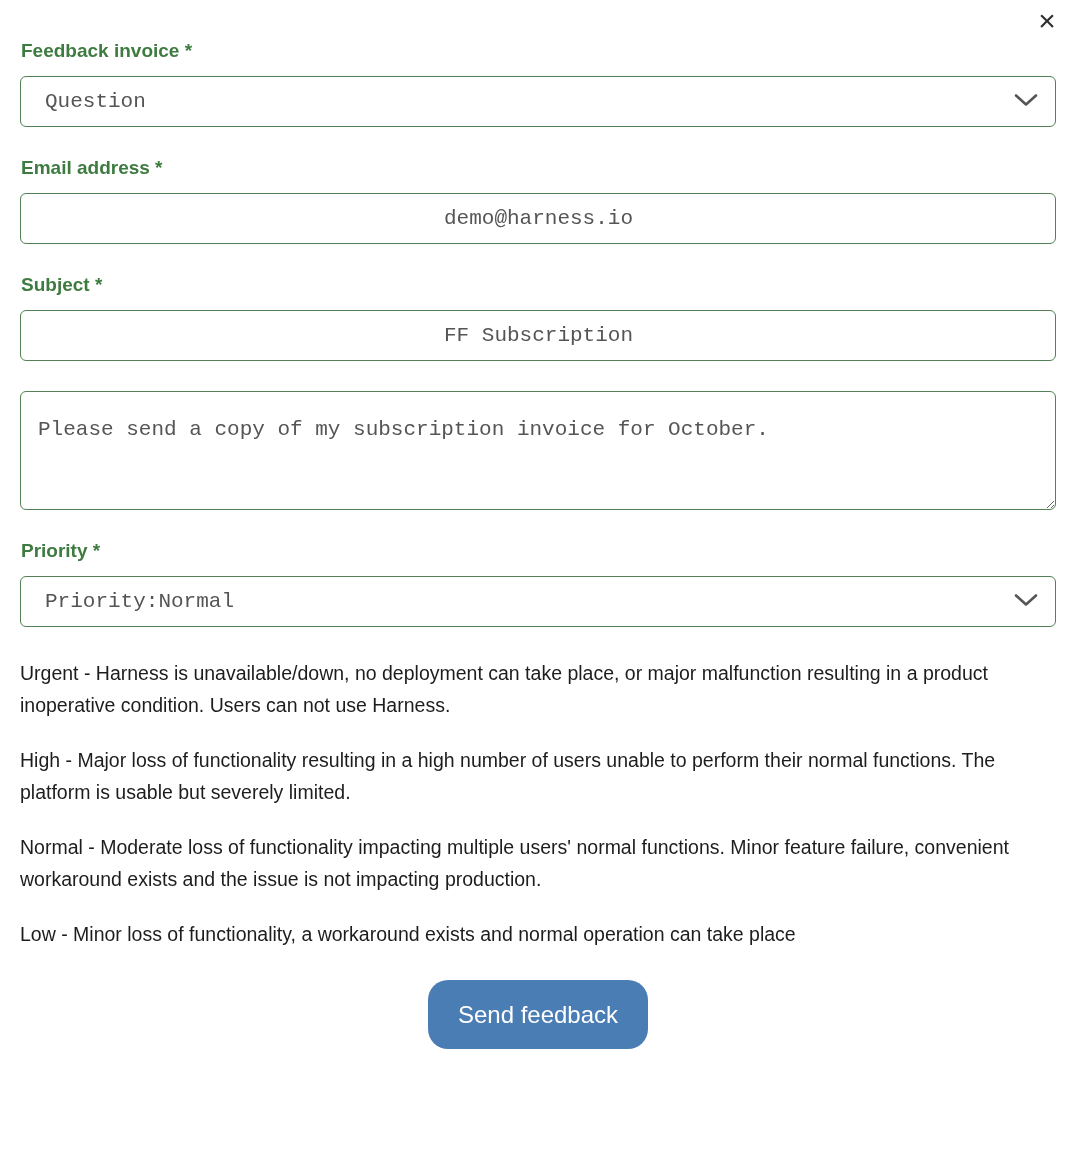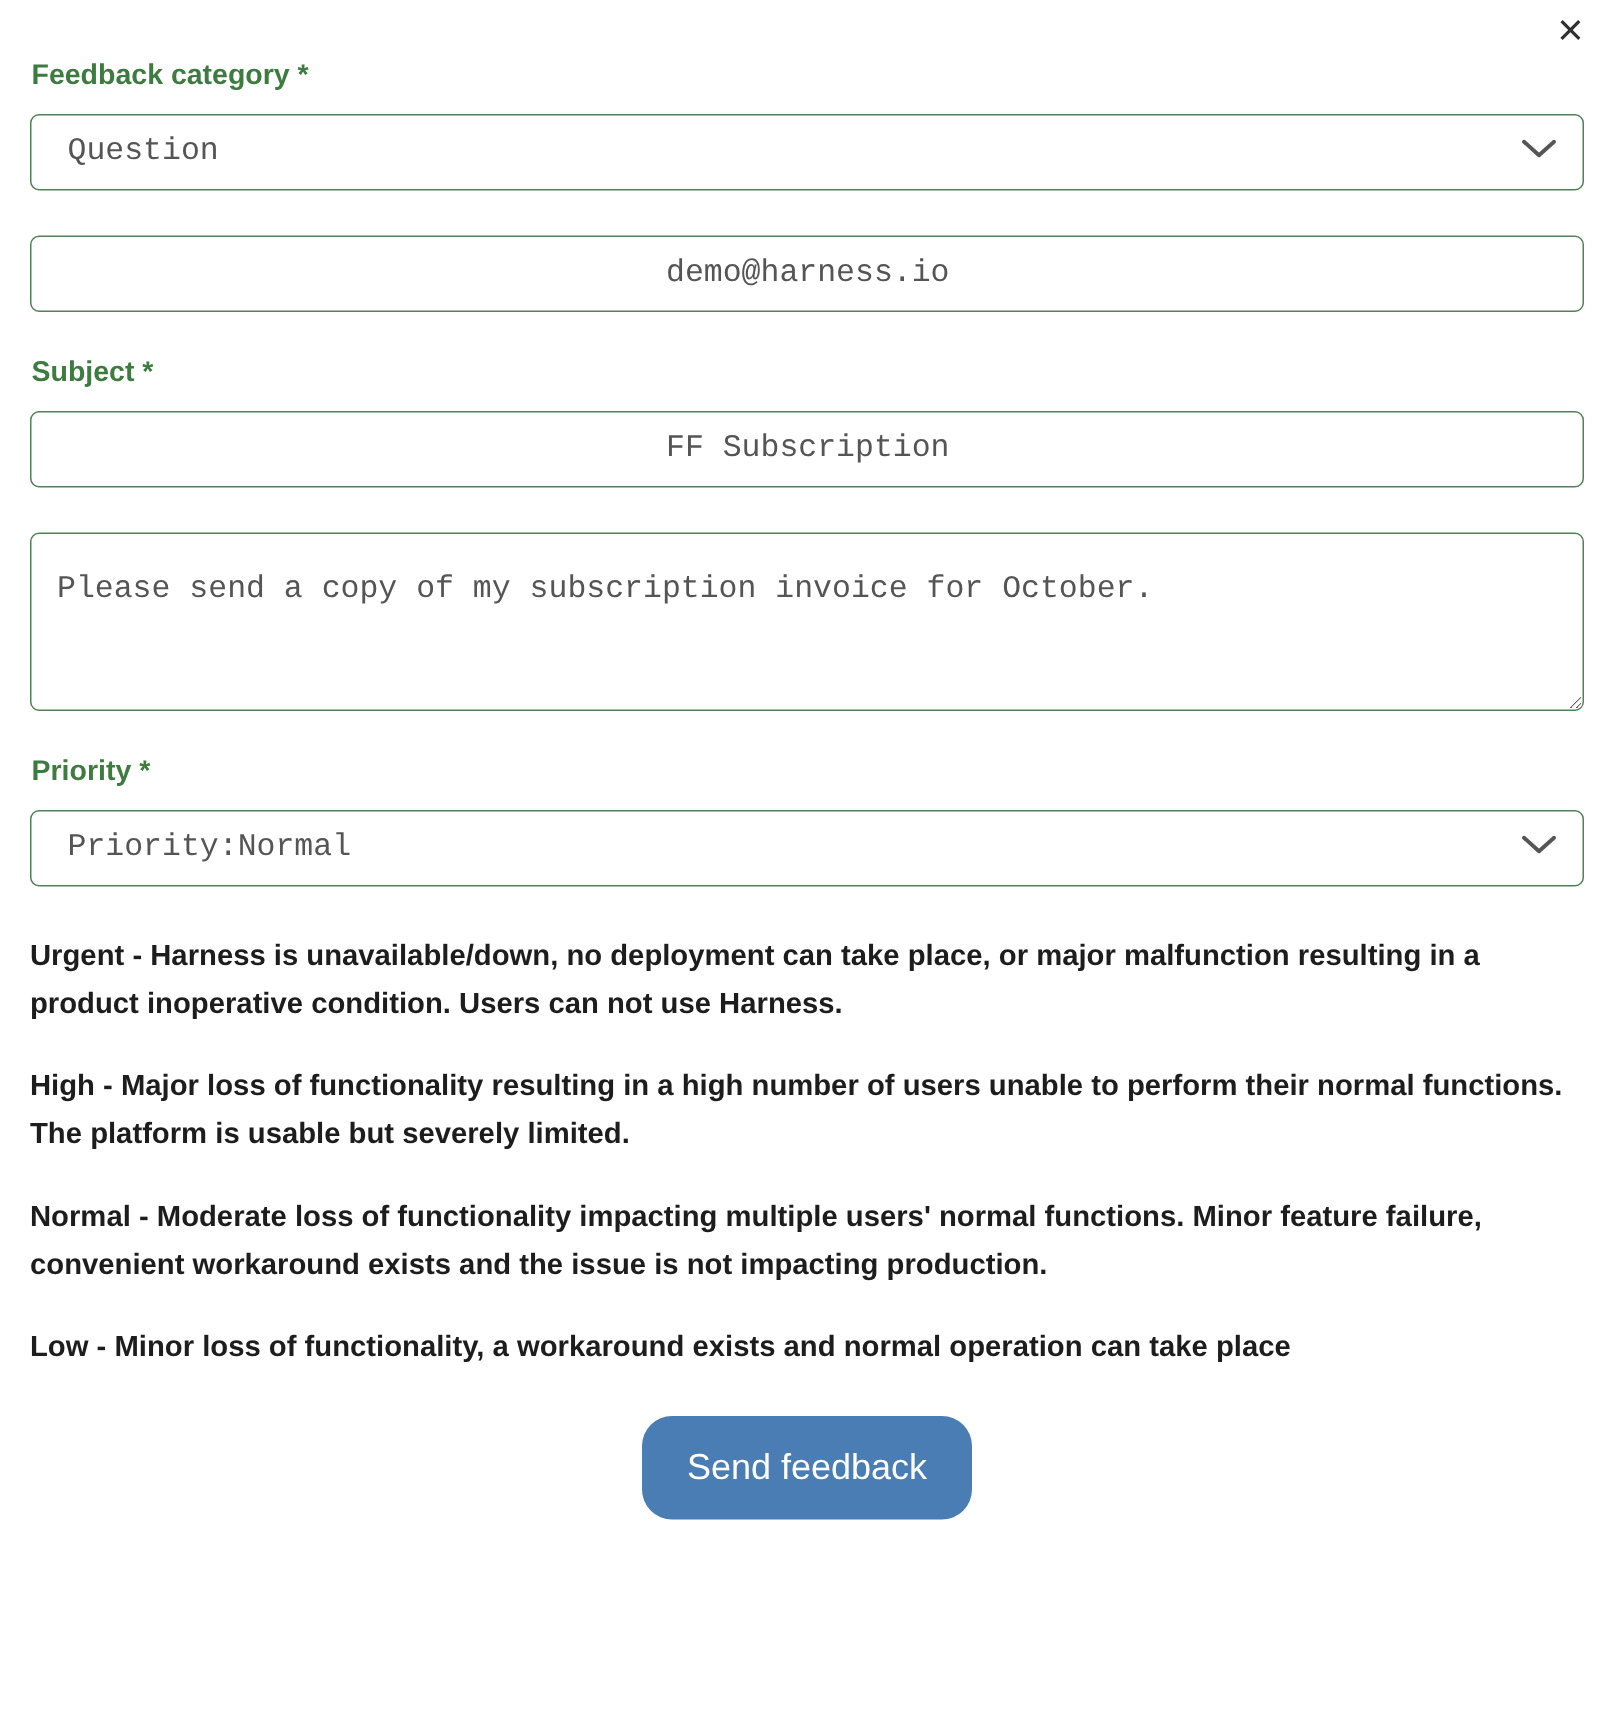--- a/index.html
+++ b/index.html
@@ -87,21 +87,20 @@
     line-height: 1.35;
     resize: both;
     outline: none;
   }
   .spacer-top { height: 40px; }
   .help p {
     margin: 0 0 23px 0;
     font-size: 19.5px;
     line-height: 32px;
     color: #1d1d1d;
-    font-weight: bold;
   }
   .help p:last-child { margin-bottom: 0; }
   .send-btn {
     display: block;
     margin: 30px auto 0 auto;
     height: 69px;
     padding: 0 30px;
     border: none;
     border-radius: 20px;
     background: #4a7db3;
@@ -113,30 +112,31 @@
 </style>
 </head>
 <body>
 
 <div class="dialog">
 
   <button class="close-btn">×</button>
 
   <div class="spacer-top"></div>
 
-  <label class="field-label">Feedback category *</label>
+  <label class="field-label">Feedback invoice *</label>
   <div class="control select-control">
     <span class="select-value">Question</span>
     <span class="chevron">
       <svg width="24" height="14" viewBox="0 0 24 14">
           <polyline points="2,2 12,11 22,2" fill="none" stroke="#555555" stroke-width="2.6" stroke-linecap="round" stroke-linejoin="round"></polyline>
         </svg>
     </span>
   </div>
 
+  <label class="field-label">Email address *</label>
   <input class="control" type="text" value="demo@harness.io" style="">
 
   <label class="field-label">Subject *</label>
   <input class="control" type="text" value="FF Subscription" style="">
 
   <textarea class="control" style="">Please send a copy of my subscription invoice for October.</textarea>
 
   <label class="field-label">Priority *</label>
   <div class="control select-control">
     <span class="select-value">Priority:Normal</span>

